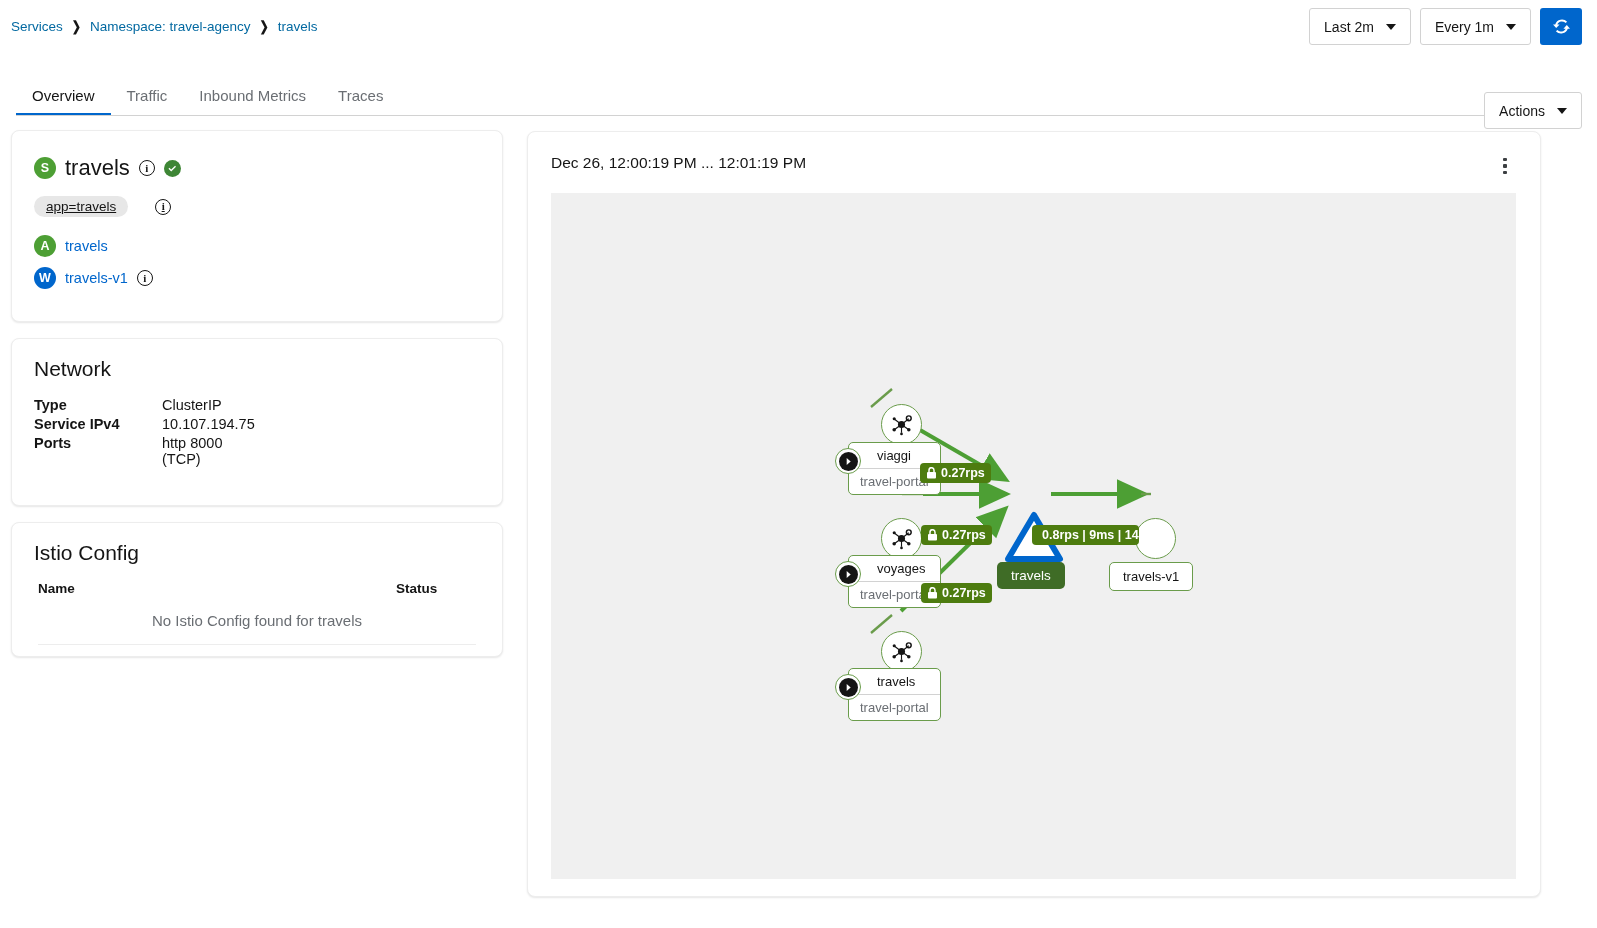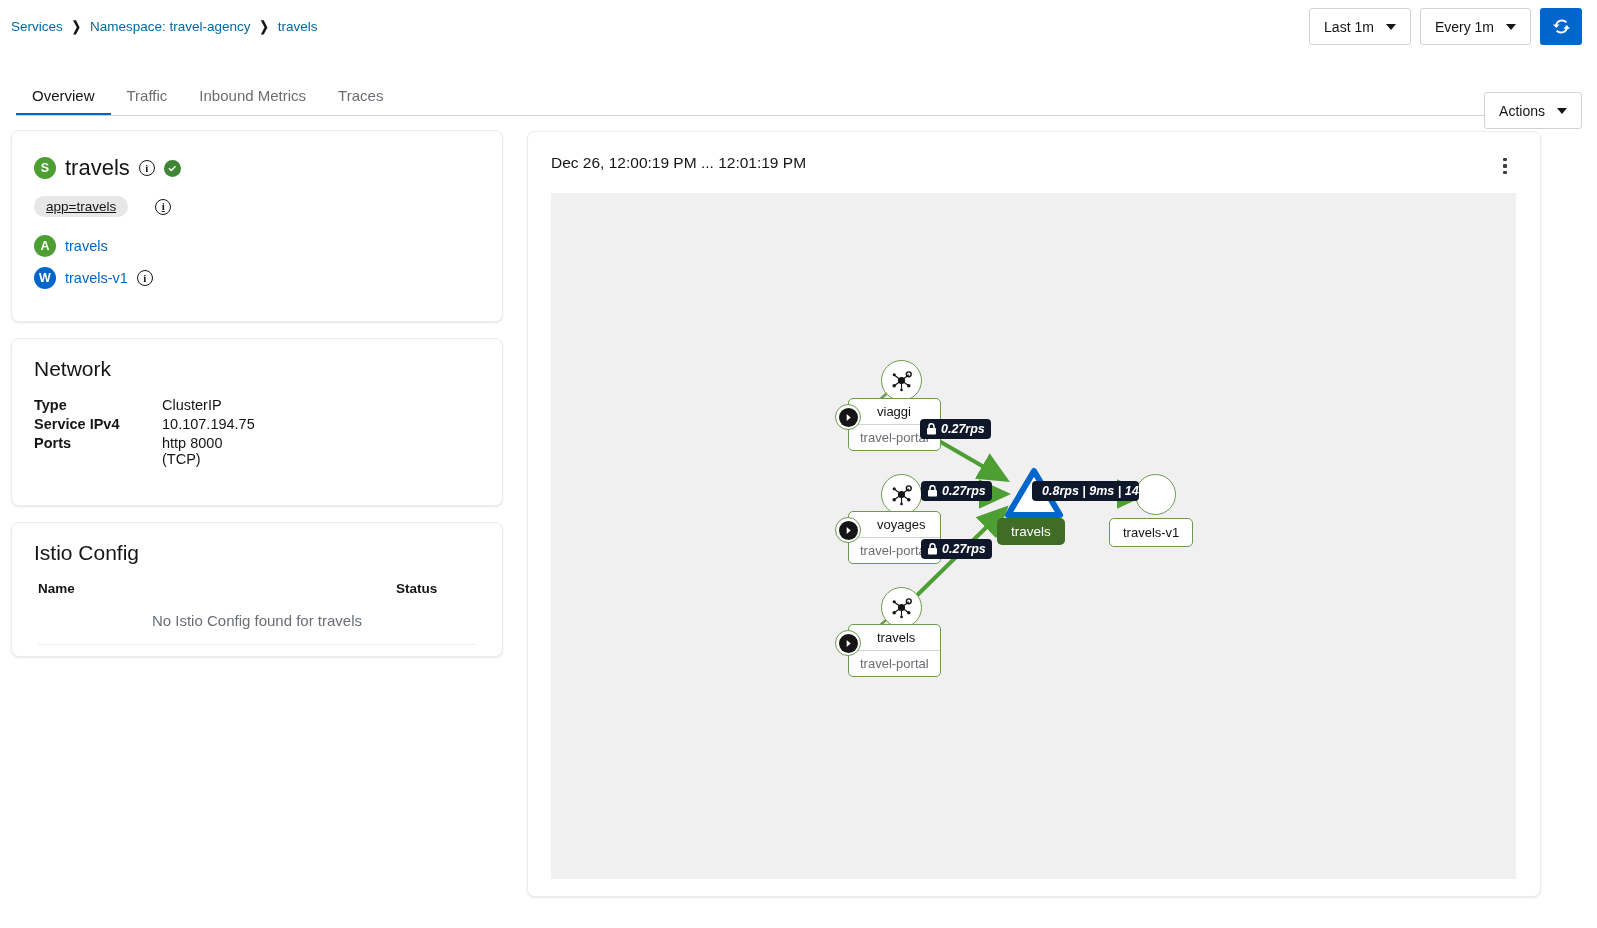--- a/index.html
+++ b/index.html
@@ -179,21 +179,21 @@
     justify-content: center; gap: 3px;
   }
   .kebab span { width: 3.5px; height: 3.5px; background: #3c3f42; border-radius: 1px; }
   .graph-canvas {
     position: absolute; left: 23px; top: 61px;
     width: 965px; height: 686px;
     background: #f0f0f0; overflow: hidden;
   }
 
   
-  .g { position: absolute; }
+  .g { position: absolute; margin-top: 44px; }
   .svc-circle {
     width: 41px; height: 41px; border-radius: 50%;
     background: #ffffff; border: 1.7px solid #6a9c4b;
     display: flex; align-items: center; justify-content: center;
   }
   .svc-circle svg { width: 25px; height: 25px; }
   .plain-circle {
     width: 41px; height: 41px; border-radius: 50%;
     background: #ffffff; border: 1.7px solid #6a9c4b;
   }
@@ -221,25 +221,24 @@
     display: flex; align-items: center; justify-content: center;
   }
   .arrow-badge .inner svg { width: 11px; height: 11px; }
 
   .simple-box {
     background: #ffffff; border: 1.4px solid #6a9c4b; border-radius: 5px;
     padding: 6px 13px; font-size: 13px; color: #151515; white-space: nowrap;
   }
 
   .edge-label {
-    background: #0f172a; color: #ffffff; border-radius: 4px;
+    background: #4d7c0f; color: #ffffff; border-radius: 4px;
     padding: 3px 6px; font-size: 12.5px; font-weight: bold;
     display: flex; align-items: center; gap: 4px; white-space: nowrap;
     line-height: 1.15;
-    font-style: italic;
   }
   .lock-glyph { width: 11px; height: 12px; display: block; }
 
   .tri-node { width: 62px; height: 56px; }
   .travels-badge {
     background: #3f6c26; color: #ffffff; border-radius: 5px;
     padding: 6px 14px; font-size: 13.5px; white-space: nowrap;
   }
 
   .edges-svg { position: absolute; left: 0; top: 0; width: 965px; height: 686px; }
@@ -252,21 +251,21 @@
   <div class="breadcrumb">
     <span class="crumb-link">Services</span>
     <span class="crumb-sep">❯</span>
     <span class="crumb-link">Namespace: travel-agency</span>
     <span class="crumb-sep">❯</span>
     <span class="crumb-link">travels</span>
   </div>
 
   <div class="time-controls">
     <button class="pf-btn">
-      <span>Last 1m</span>
+      <span>Last 2m</span>
       <span class="caret"></span>
     </button>
     <button class="pf-btn">
       <span>Every 1m</span>
       <span class="caret"></span>
     </button>
     <button class="refresh-btn">
       <svg viewBox="0 0 16 16">
         <path fill="#ffffff" d="M13.3 3.6A6.6 6.6 0 0 0 2.1 6.0H0l3 3.3L6.2 6H4.1a4.6 4.6 0 0 1 7.7-1.2zM2.7 12.4a6.6 6.6 0 0 0 11.2-2.4H16L13 6.7 9.8 10h2.1a4.6 4.6 0 0 1-7.7 1.2z"></path>
       </svg>

